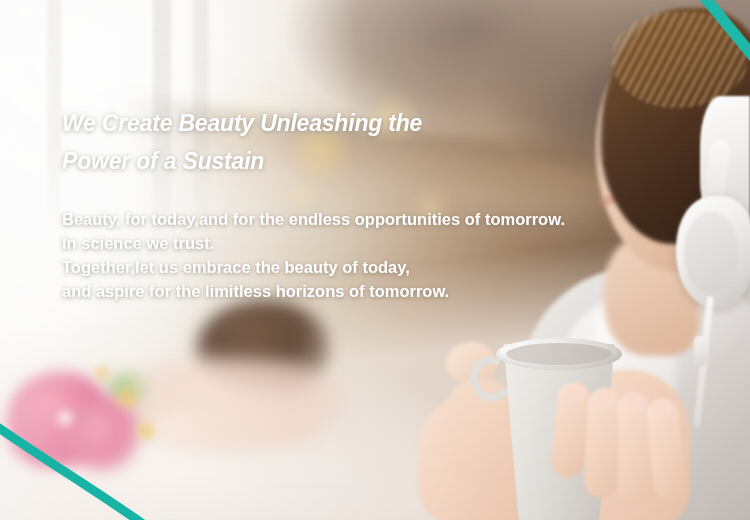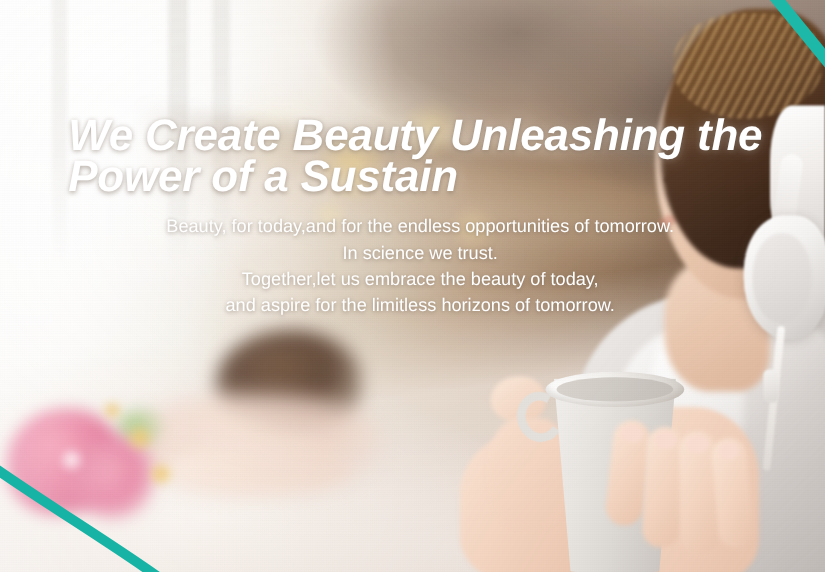--- a/index.html
+++ b/index.html
@@ -373,36 +373,35 @@
   
   .copy {
     position:absolute;
     left:62px;
     top:104px;
     width:640px;
   }
   .headline {
     font-style:italic;
     font-weight:700;
-    font-size:40px;
+    font-size:23px;
     line-height:38px;
     color:#ffffff;
     letter-spacing:-0.2px;
     text-shadow:0 1px 5px rgba(120,104,90,0.55), 0 0 14px rgba(255,255,255,0.35);
     white-space:pre-line;
   }
   .subcopy {
-    margin-top:14px;
+    margin-top:27px;
     font-size:16.5px;
     line-height:24px;
-    font-weight:400;
+    font-weight:700;
     color:#ffffff;
     text-shadow:0 1px 4px rgba(110,94,80,0.60);
     white-space:pre-line;
-    text-align:center;
   }
 </style>
 </head>
 <body>
 
 <div id="banner">
 
   <div class="photo-layer bg-base"></div>
   <div class="photo-layer bg-sofa"></div>
   <div class="photo-layer bg-window"></div>

